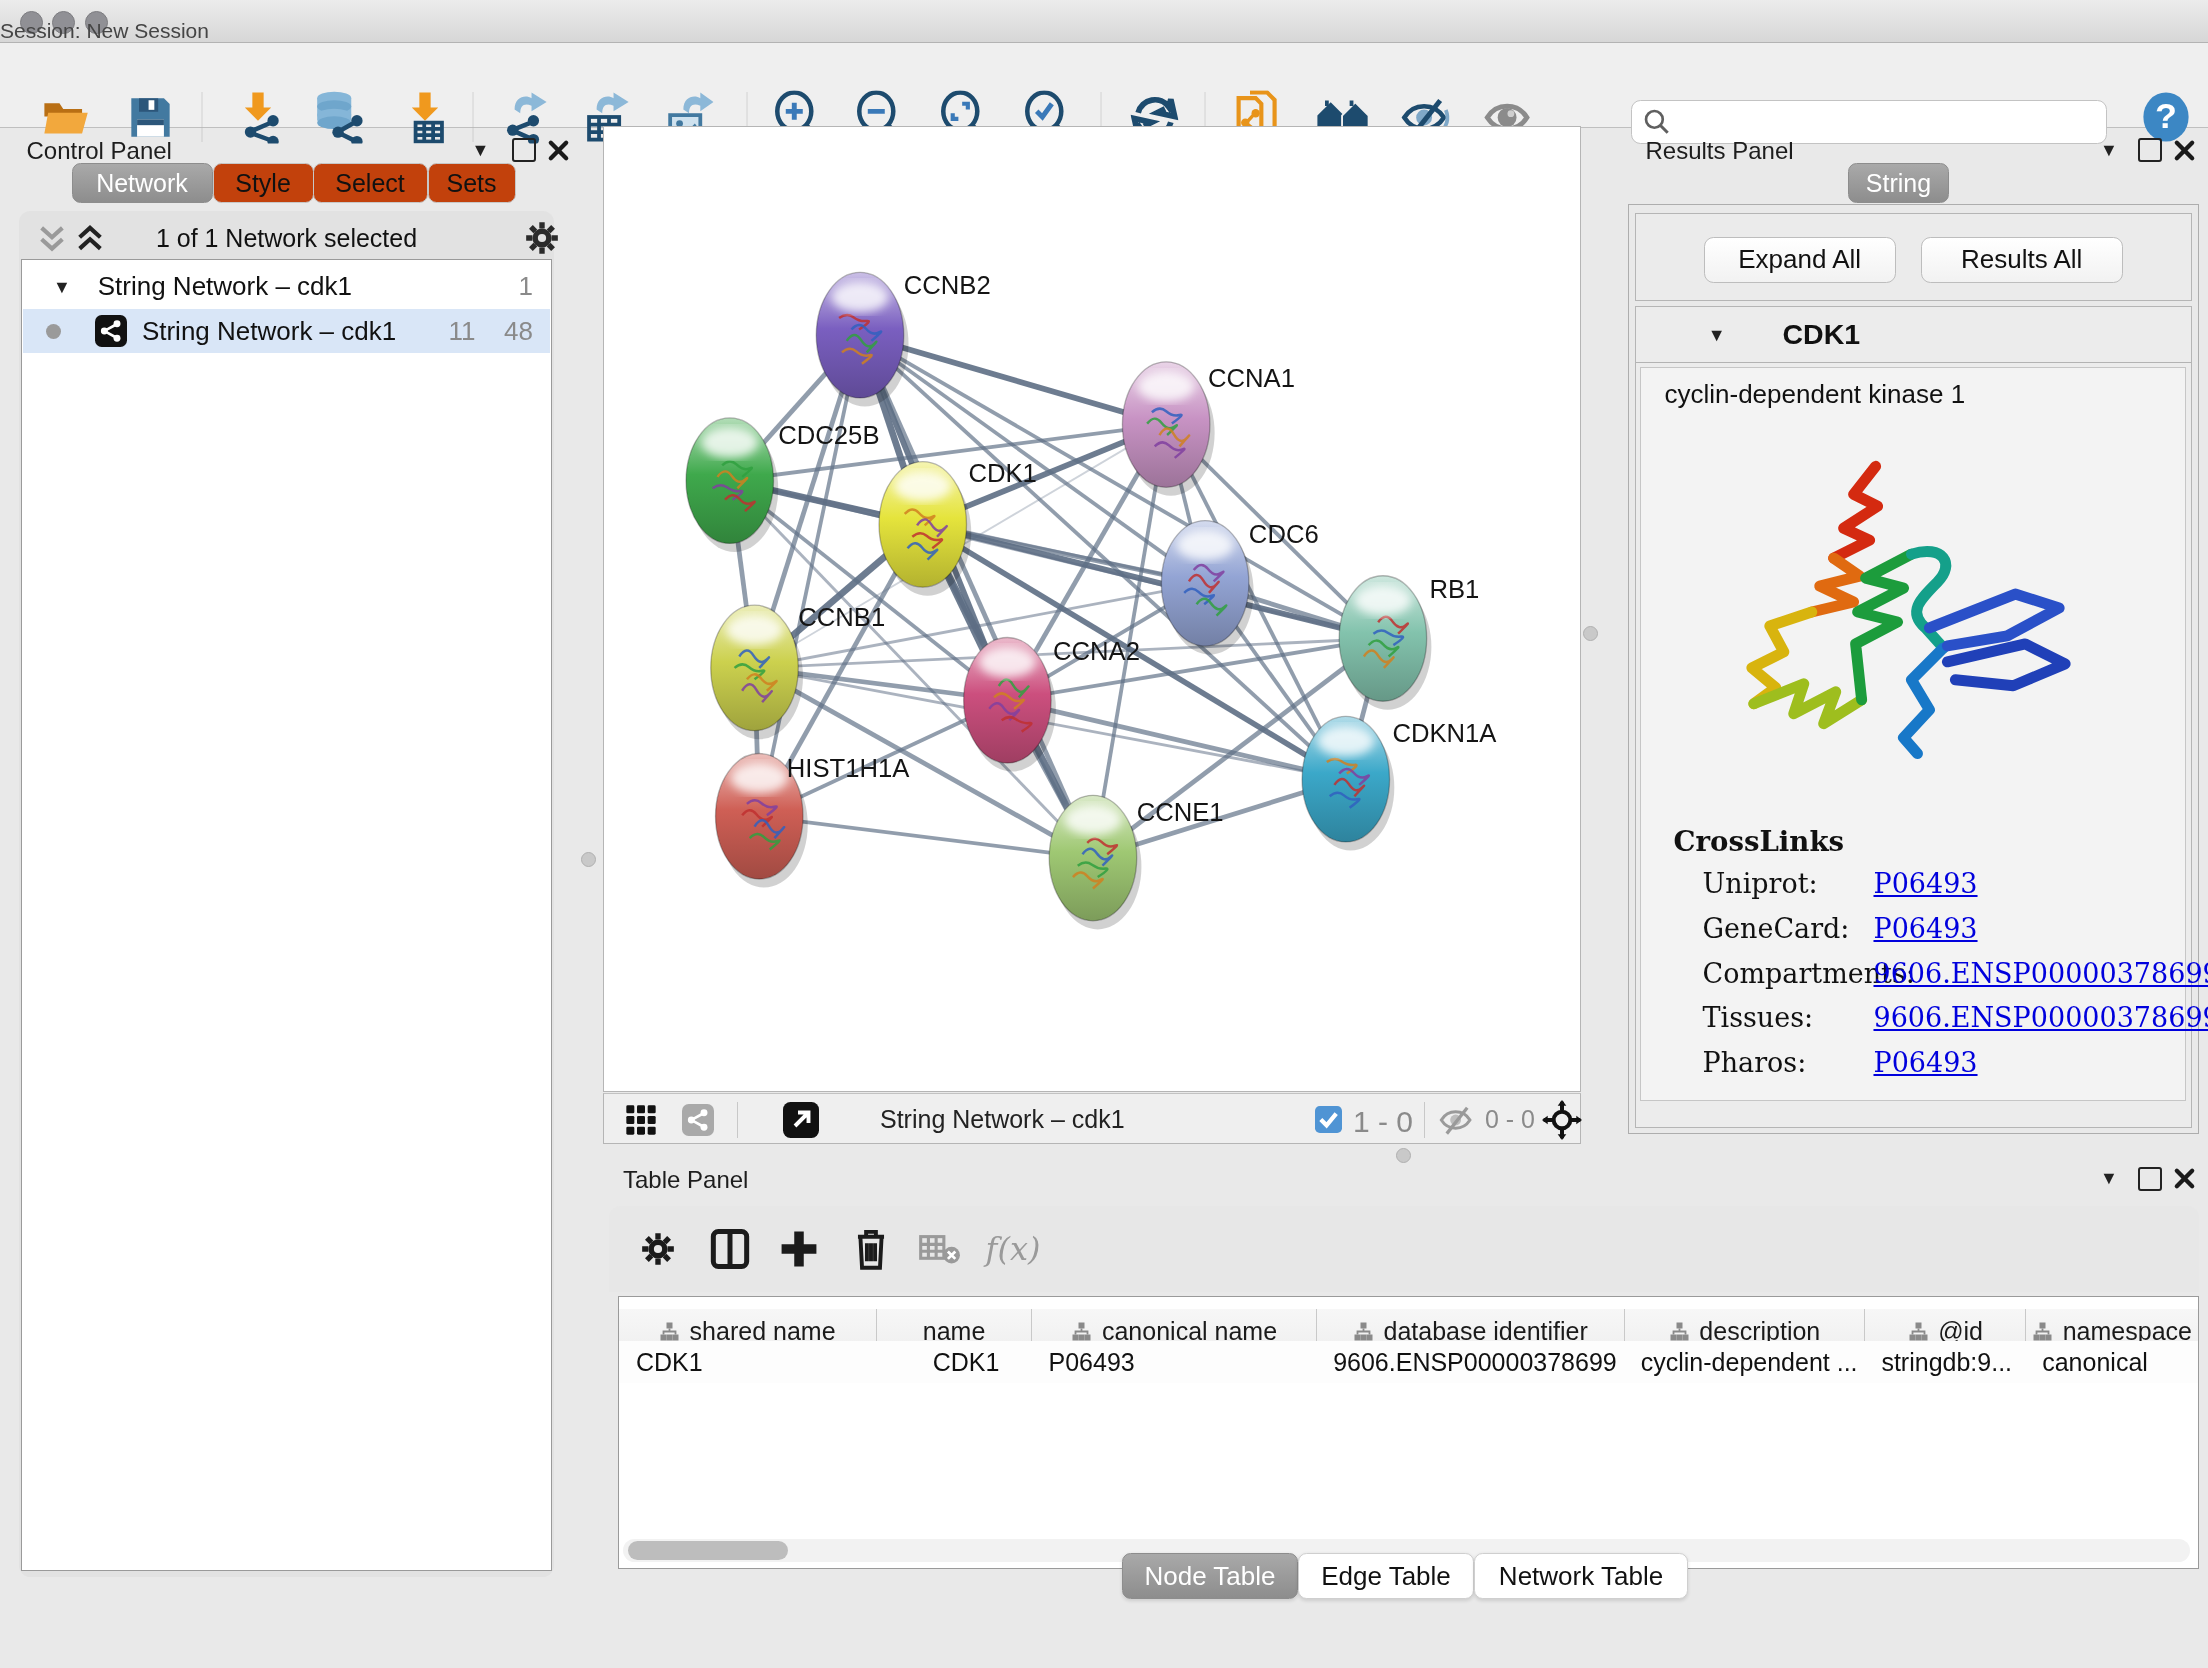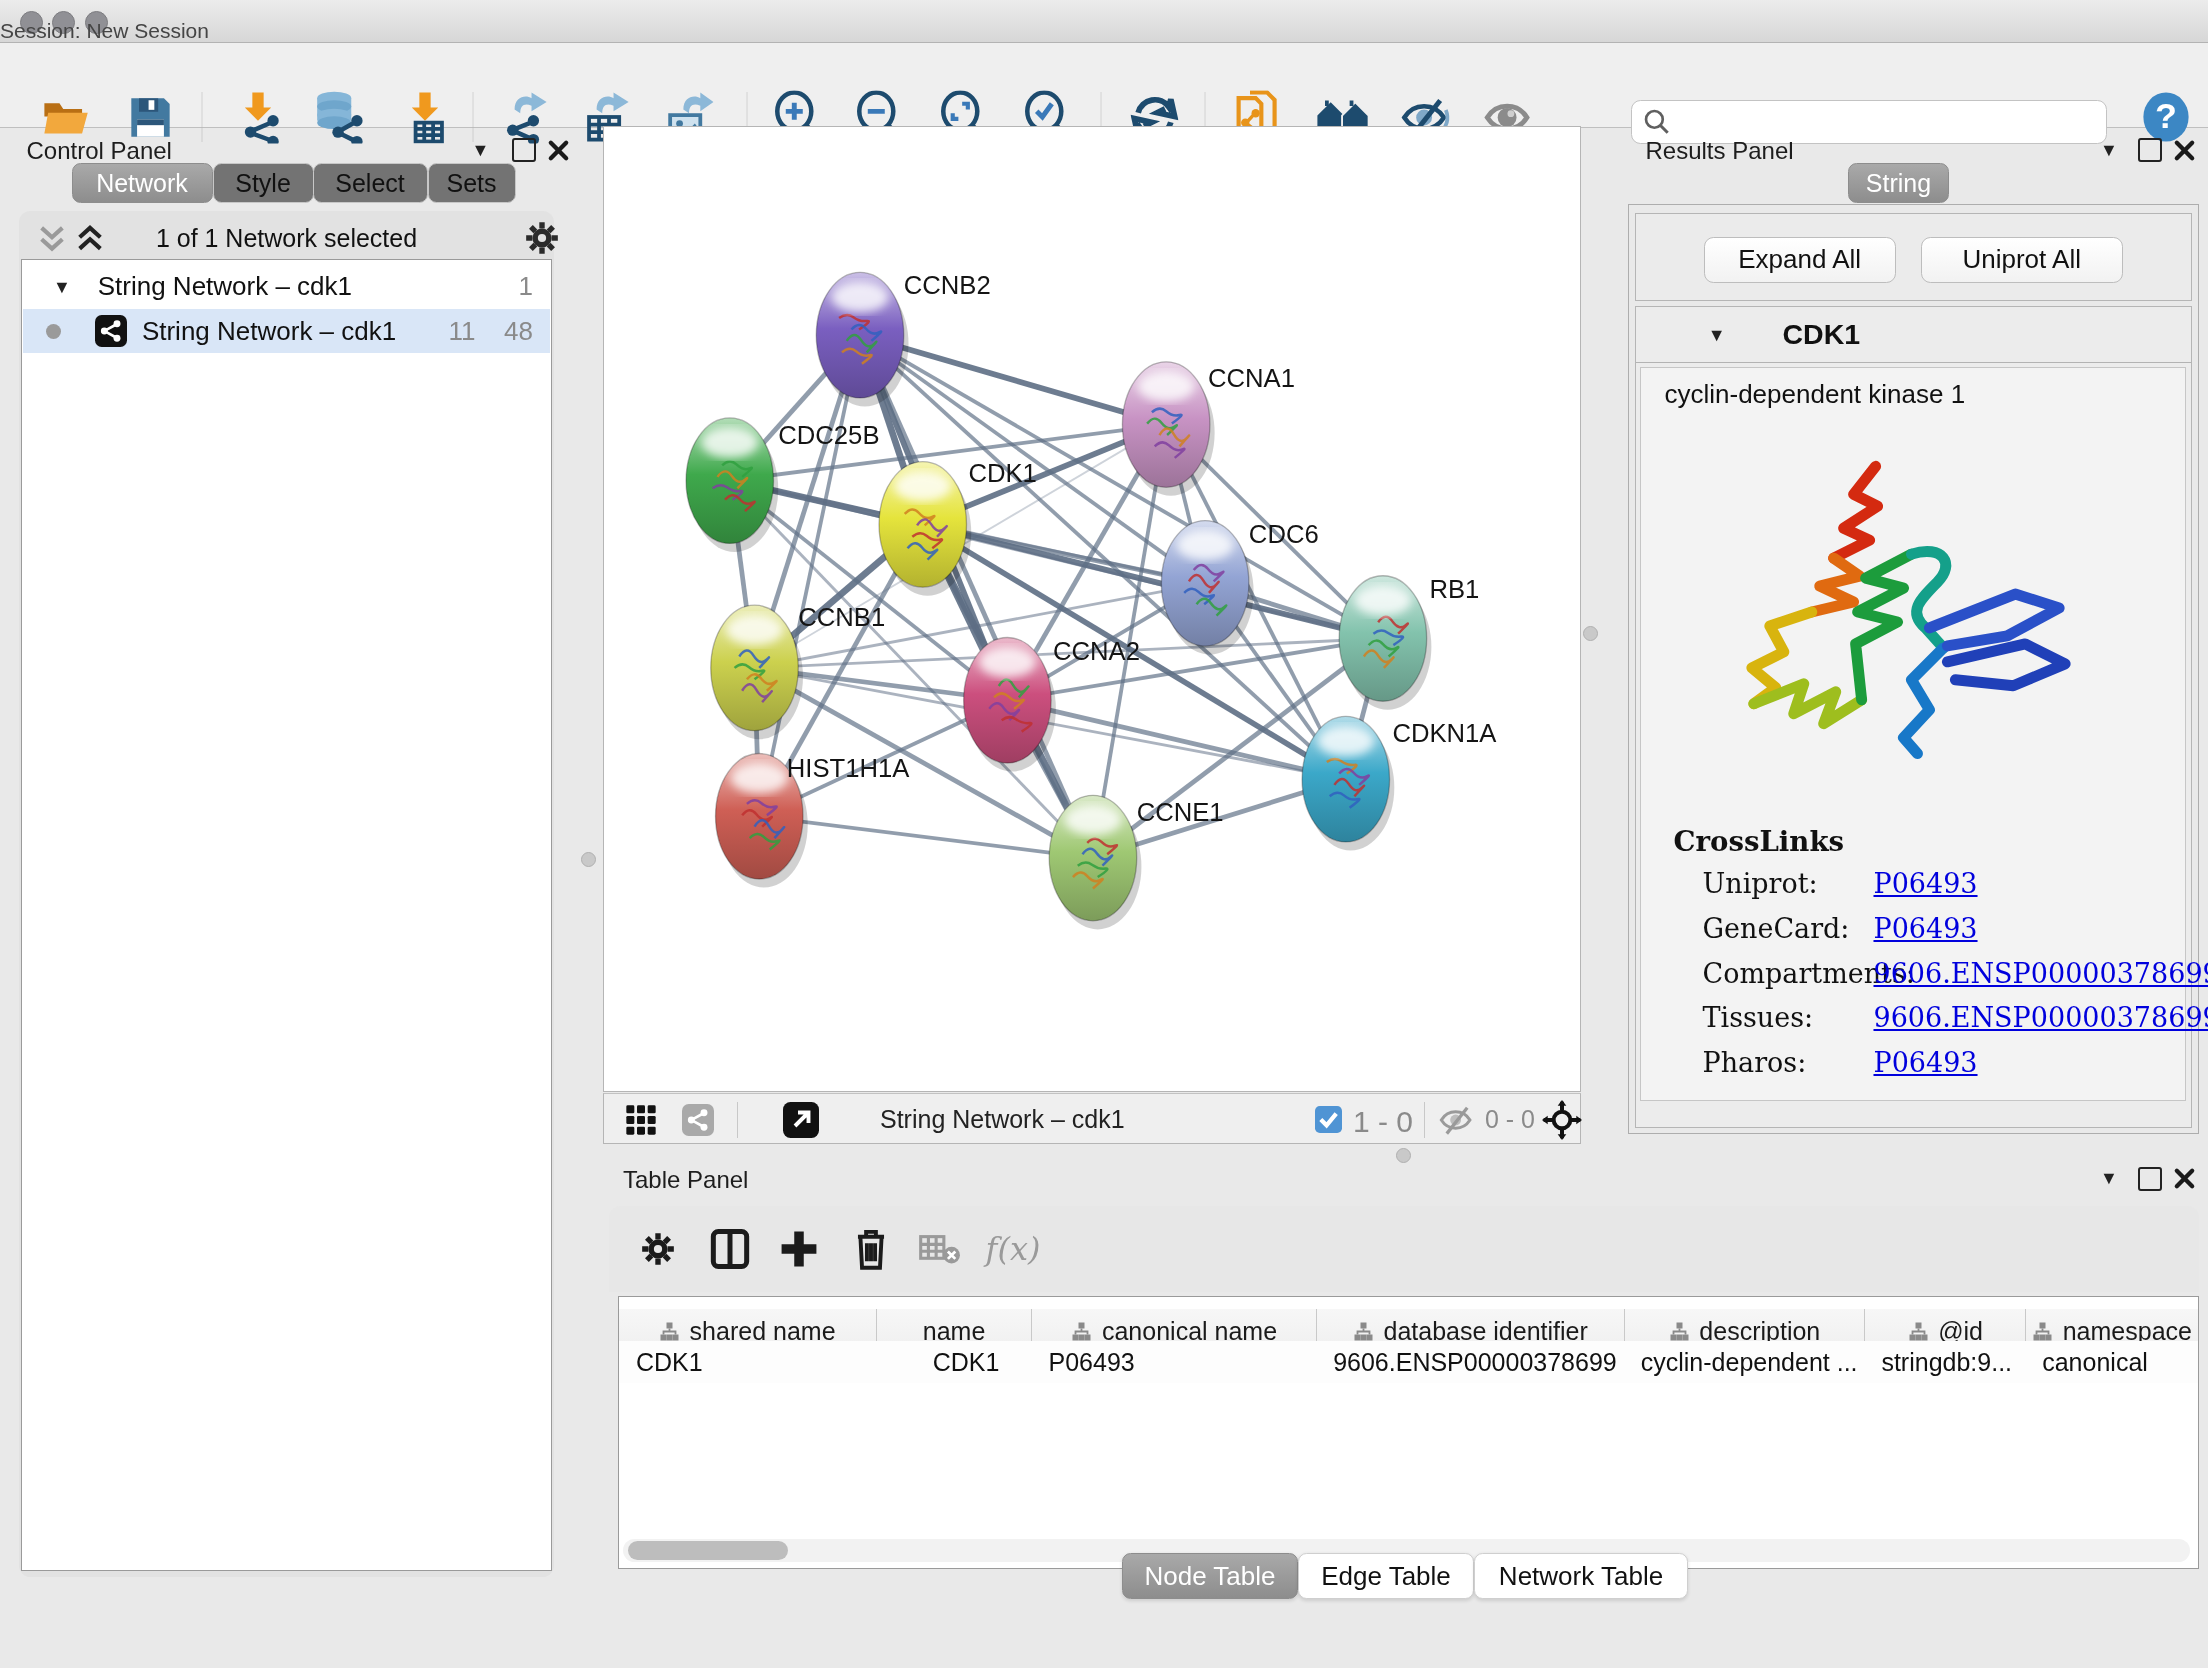--- a/index.html
+++ b/index.html
@@ -11,21 +11,21 @@
   .title-text{position:absolute;top:19px;width:100%;text-align:left;font-size:21px;color:#454545;}
   
   .toolbar{position:absolute;left:0;top:43px;width:2208px;height:84px;background:#efefef;border-bottom:1px solid #bfbfbf;}
   .tbtn{position:absolute;top:74px;width:59px;height:59px;transform:translate(-50%,-50%);display:flex;align-items:center;justify-content:center;}
   .tsep{position:absolute;top:49px;height:49px;border-left:1.9px dotted #b5b5b5;width:0;transform:translate(-50%,-50%) translateY(25px);}
   .searchbox{position:absolute;left:1631px;top:57px;width:476px;height:44px;background:#fff;border:1px solid #c3c3c3;border-radius:9.5px;display:flex;align-items:center;padding-left:11.4px;box-sizing:border-box;}
   
   .panel-title{font-size:24px;color:#1d1d1d;}
   .tri{font-size:18px;color:#222;line-height:1;}
   .sq{width:20px;height:20px;border:2.4px solid #222;border-radius:2.9px;}
-  .tab{position:absolute;height:40px;background:#737373;border:1px solid #c7c7c7;border-radius:8.6px;display:flex;align-items:center;justify-content:center;font-size:25px;color:#111;box-sizing:border-box;}
+  .tab{position:absolute;height:40px;background:#c2410c;border:1px solid #c7c7c7;border-radius:8.6px;display:flex;align-items:center;justify-content:center;font-size:25px;color:#111;box-sizing:border-box;}
   .tab.active{background:linear-gradient(#a9a9a9,#8d8d8d);color:#fff;border-color:#8d8d8d;}
   
   .cp-sub{position:absolute;left:19px;top:211px;width:535px;height:1366px;background:#e2e2e2;border-radius:11.4px;}
   .cp-tree{position:absolute;left:21px;top:260px;width:531px;height:1312px;background:#fff;border:1px solid #9a9a9a;box-sizing:border-box;}
   .tree-row{position:absolute;left:1px;width:527px;height:44px;display:flex;align-items:center;font-size:26px;color:#111;}
   .tree-num{color:#8a8a8a;}
   
   .netcanvas{position:absolute;left:603px;top:126px;width:978px;height:966px;background:#fff;border:1px solid #b5b5b5;box-sizing:border-box;}
   .netfooter{position:absolute;left:603px;top:1093px;width:978px;height:51px;background:#efefef;border:1px solid #b5b5b5;border-top:1px solid #c2c2c2;box-sizing:border-box;}
   .nf-sep{position:absolute;top:7.6px;height:36px;border-left:1px solid #c8c8c8;}
@@ -606,21 +606,21 @@
         <span>String</span>
       </div>
   </div>
 
   <div class="rp-outer">
     <div class="rp-btnbox">
       <div class="rp-btn" style="left:68px;width:190px">
           <span>Expand All</span>
         </div>
       <div class="rp-btn" style="left:285px;width:200px">
-          <span>Uniprot All</span>
+          <span>Results All</span>
         </div>
     </div>
     <div class="rp-section">
       <div class="rp-sec-head">
         <span class="tri" style="margin-left:72px">▼</span>
         <span style="margin-left:57px;font-size:28.5px;font-weight:bold;color:#111">CDK1</span>
       </div>
       <div class="rp-content">
         <div class="abs" style="left:23px;top:11.4px;font-size:26px;color:#111">cyclin-dependent kinase 1</div>
         <svg class="abs" style="left:67px;top:67px" width="399" height="342" viewBox="0 0 400 340">

